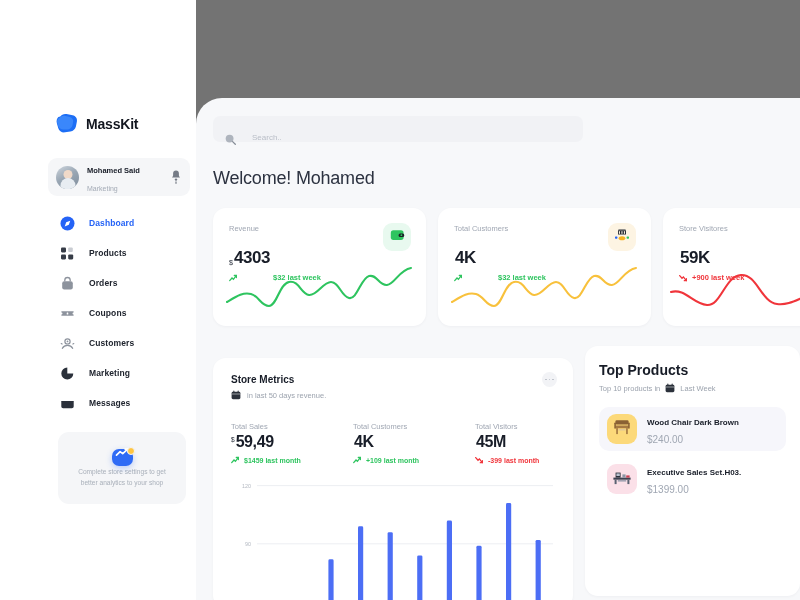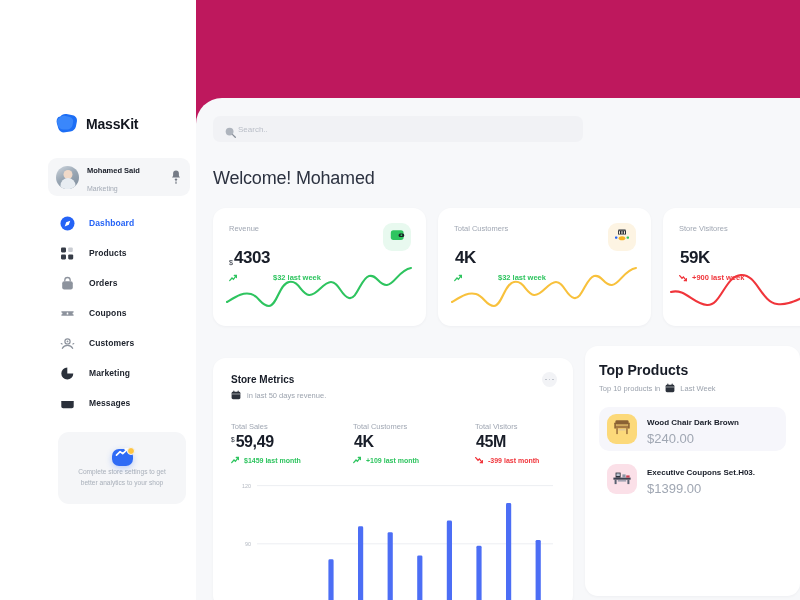--- a/index.html
+++ b/index.html
@@ -5,21 +5,21 @@
   * { margin:0; padding:0; box-sizing:border-box; }
   html, body { width:800px; height:600px; overflow:hidden; }
   body {
     font-family: "Liberation Sans", sans-serif;
     background:#ffffff;
     color:#1f2430;
     -webkit-font-smoothing:antialiased;
   }
 
   
-  #app { position:relative; width:800px; height:516px; background:#be185d; }
+  #app { position:relative; width:800px; height:516px; background:#737373; }
 
   
   #sidebar {
     position:absolute; left:0; top:0; width:196px; height:600px;
     background:#ffffff; padding:0;
   }
   .logo-row {
     position:absolute; left:56px; top:113px;
     display:flex; align-items:center; gap:8px;
   }
@@ -75,22 +75,22 @@
   }
   .promo-text { font-size:6.6px; color:#a9b0ba; line-height:1.65; }
 
   
   #main {
     position:absolute; left:196px; top:98px; width:604px; height:502px;
     background:#f7f8fa; border-top-left-radius:26px; overflow:hidden;
   }
   .search-bar {
     position:absolute; left:17px; top:18px; width:370px; height:26px;
-    background:#f1f2f5; border-radius:7px; display:flex; align-items:center;
-    padding:0 12px; gap:2px;
+    background:#f1f2f5; border-radius:7px; display:flex; align-items:flex-end;
+    padding:0 12px; gap:16px;
   }
   .search-icon { width:11px; height:11px; position:relative; flex:none; }
   .search-input {
     border:none; outline:none; background:transparent; flex:1;
     font-family:"Liberation Sans", sans-serif; font-size:8px; color:#6b7280;
   }
   .search-input::placeholder { color:#b9bec7; }
 
   .page-title {
     position:absolute; left:17px; top:70px;
@@ -160,21 +160,21 @@
     display:flex; align-items:center; gap:10px; height:44px; padding:0 8px;
     border-radius:10px; margin-bottom:6px; cursor:pointer;
   }
   .product-item.sel { background:#f6f6fb; }
   .product-thumb {
     width:30px; height:30px; border-radius:9px; flex:none;
     display:flex; align-items:center; justify-content:center; overflow:hidden;
   }
   .product-info { min-width:0; }
   .product-name { font-size:8px; font-weight:bold; color:#181d28; white-space:nowrap; overflow:hidden; text-overflow:clip; }
-  .product-price { font-size:13px; color:#a0a7b3; margin-top:3px; }
+  .product-price { font-size:10px; color:#a0a7b3; margin-top:3px; }
 </style>
 </head>
 <body>
 
 <div id="app">
 
   <aside id="sidebar">
 
     <div class="logo-row">
       <span class="logo-mark">
@@ -529,21 +529,21 @@
                 <rect x="16.4" y="13.7" width="2" height="4.4" fill="#5b6272"></rect>
                 <rect x="4.6" y="6.6" width="5" height="5" fill="#2b313b"></rect>
                 <rect x="5.4" y="7.4" width="3.4" height="2.6" fill="#b9c2d0"></rect>
                 <rect x="11.4" y="8.4" width="3.2" height="3.2" fill="#8d95a5"></rect>
                 <rect x="15.2" y="9.4" width="3.4" height="2.2" fill="#c83f52"></rect>
                 <rect x="6.8" y="14.2" width="8.4" height="1.3" fill="#8d95a5"></rect>
               </svg>
             </span>
           </span>
           <span class="product-info">
-            <span class="product-name">Executive Coupons Set.H03.</span>
+            <span class="product-name">Executive Sales Set.H03.</span>
             <span class="product-price">$1399.00</span>
           </span>
         </div>
 
       </div>
     </div>
 
   </section>
 </div>
 

